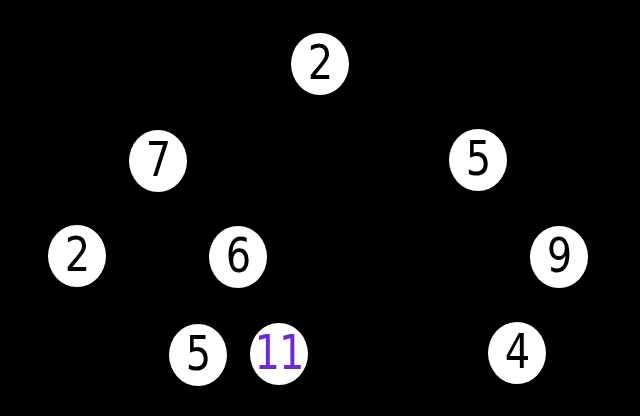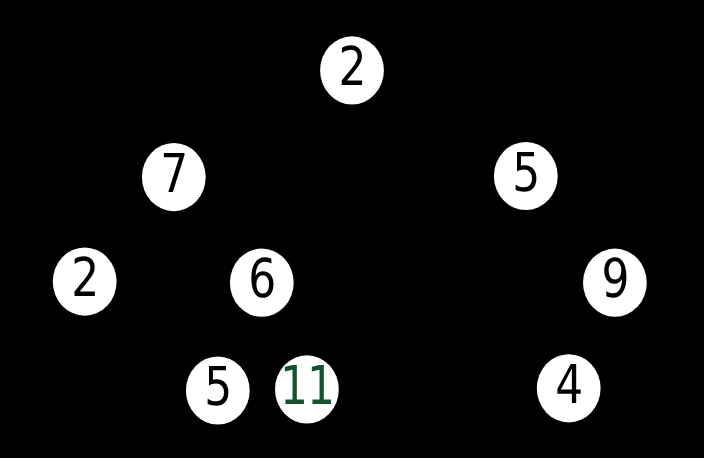--- a/index.html
+++ b/index.html
@@ -53,19 +53,19 @@
     </div>
     <div class="node" style="left: 209px; top: 226px; width: 58px; height: 62px; background: rgb(255, 255, 255); color: rgb(0, 0, 0);">
       <span class="label">6</span>
     </div>
     <div class="node" style="left: 530px; top: 226px; width: 58px; height: 62px; background: rgb(255, 255, 255); color: rgb(0, 0, 0);">
       <span class="label">9</span>
     </div>
     <div class="node" style="left: 169px; top: 324px; width: 58px; height: 62px; background: rgb(255, 255, 255); color: rgb(0, 0, 0);">
       <span class="label">5</span>
     </div>
-    <div class="node" style="left: 250px; top: 323px; width: 58px; height: 62px; background: rgb(255, 255, 255); color: #14532d;">
+    <div class="node" style="left: 250px; top: 323px; width: 58px; height: 62px; background: rgb(255, 255, 255); color: #6d28d9;">
       <span class="label">11</span>
     </div>
     <div class="node" style="left: 488px; top: 322px; width: 58px; height: 62px; background: rgb(255, 255, 255); color: rgb(0, 0, 0);">
       <span class="label">4</span>
     </div>
   </div>
 
 </body></html>

